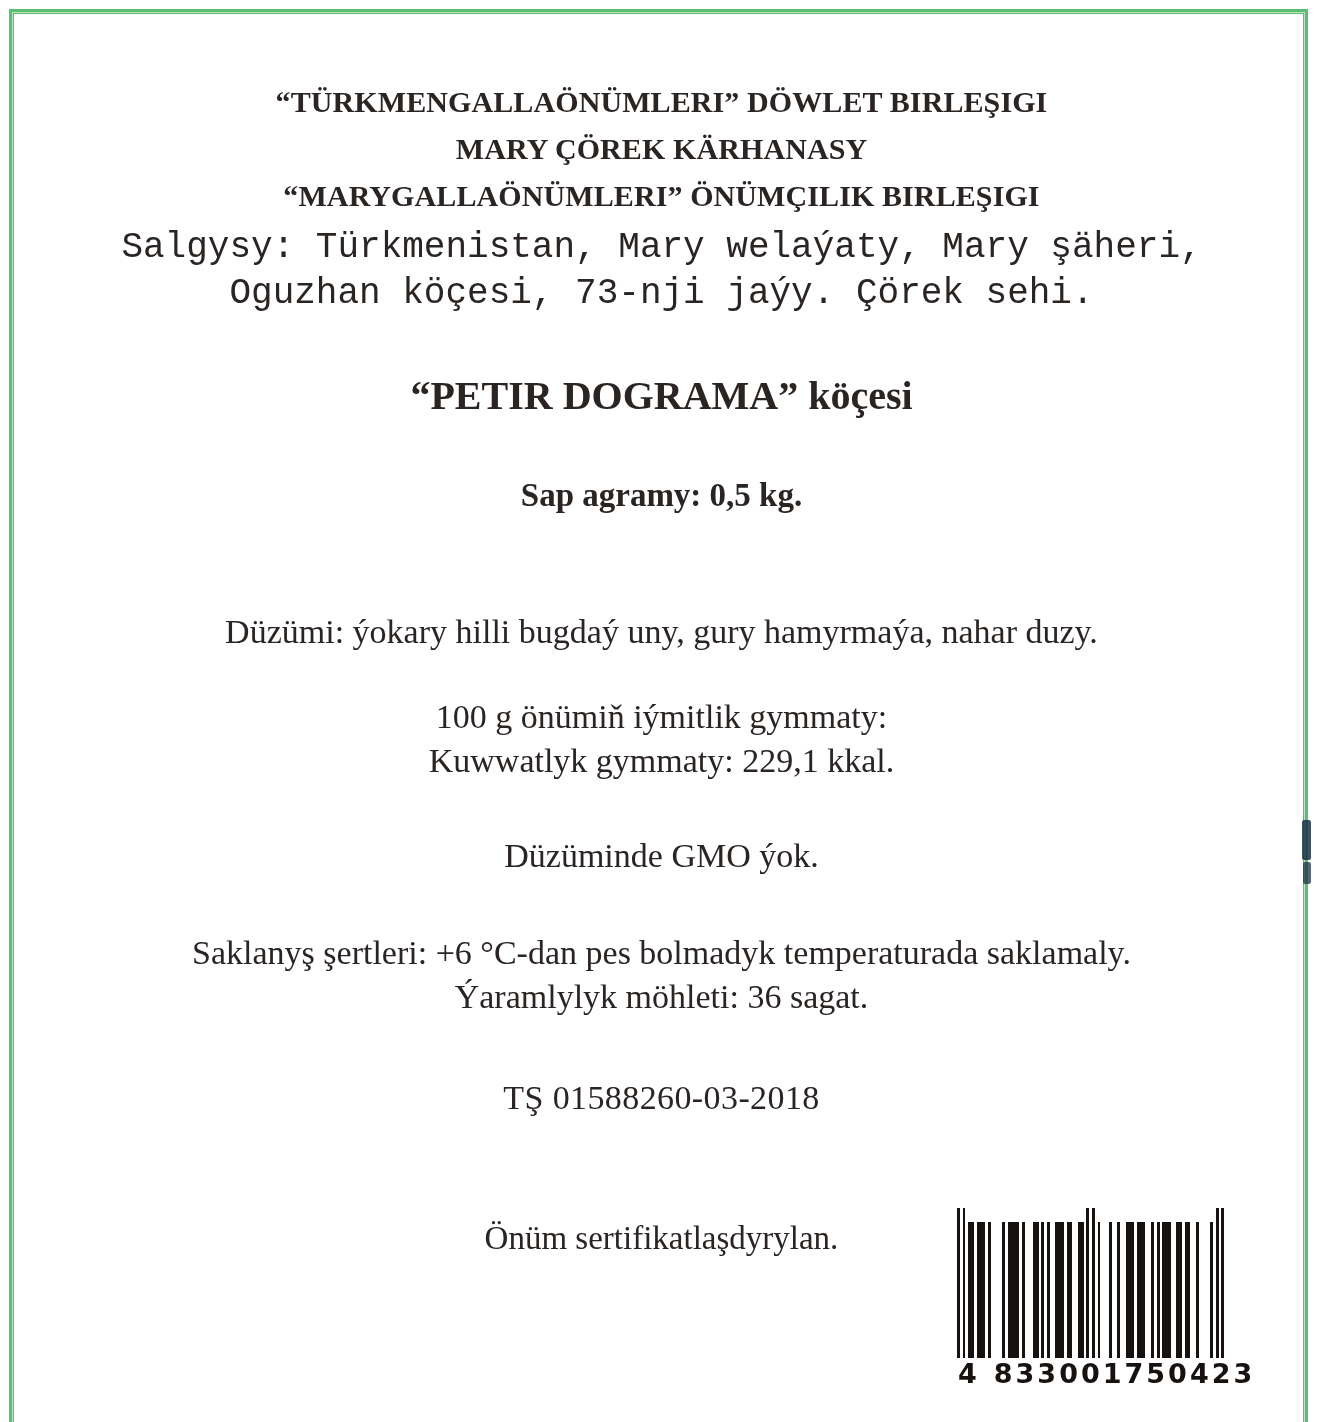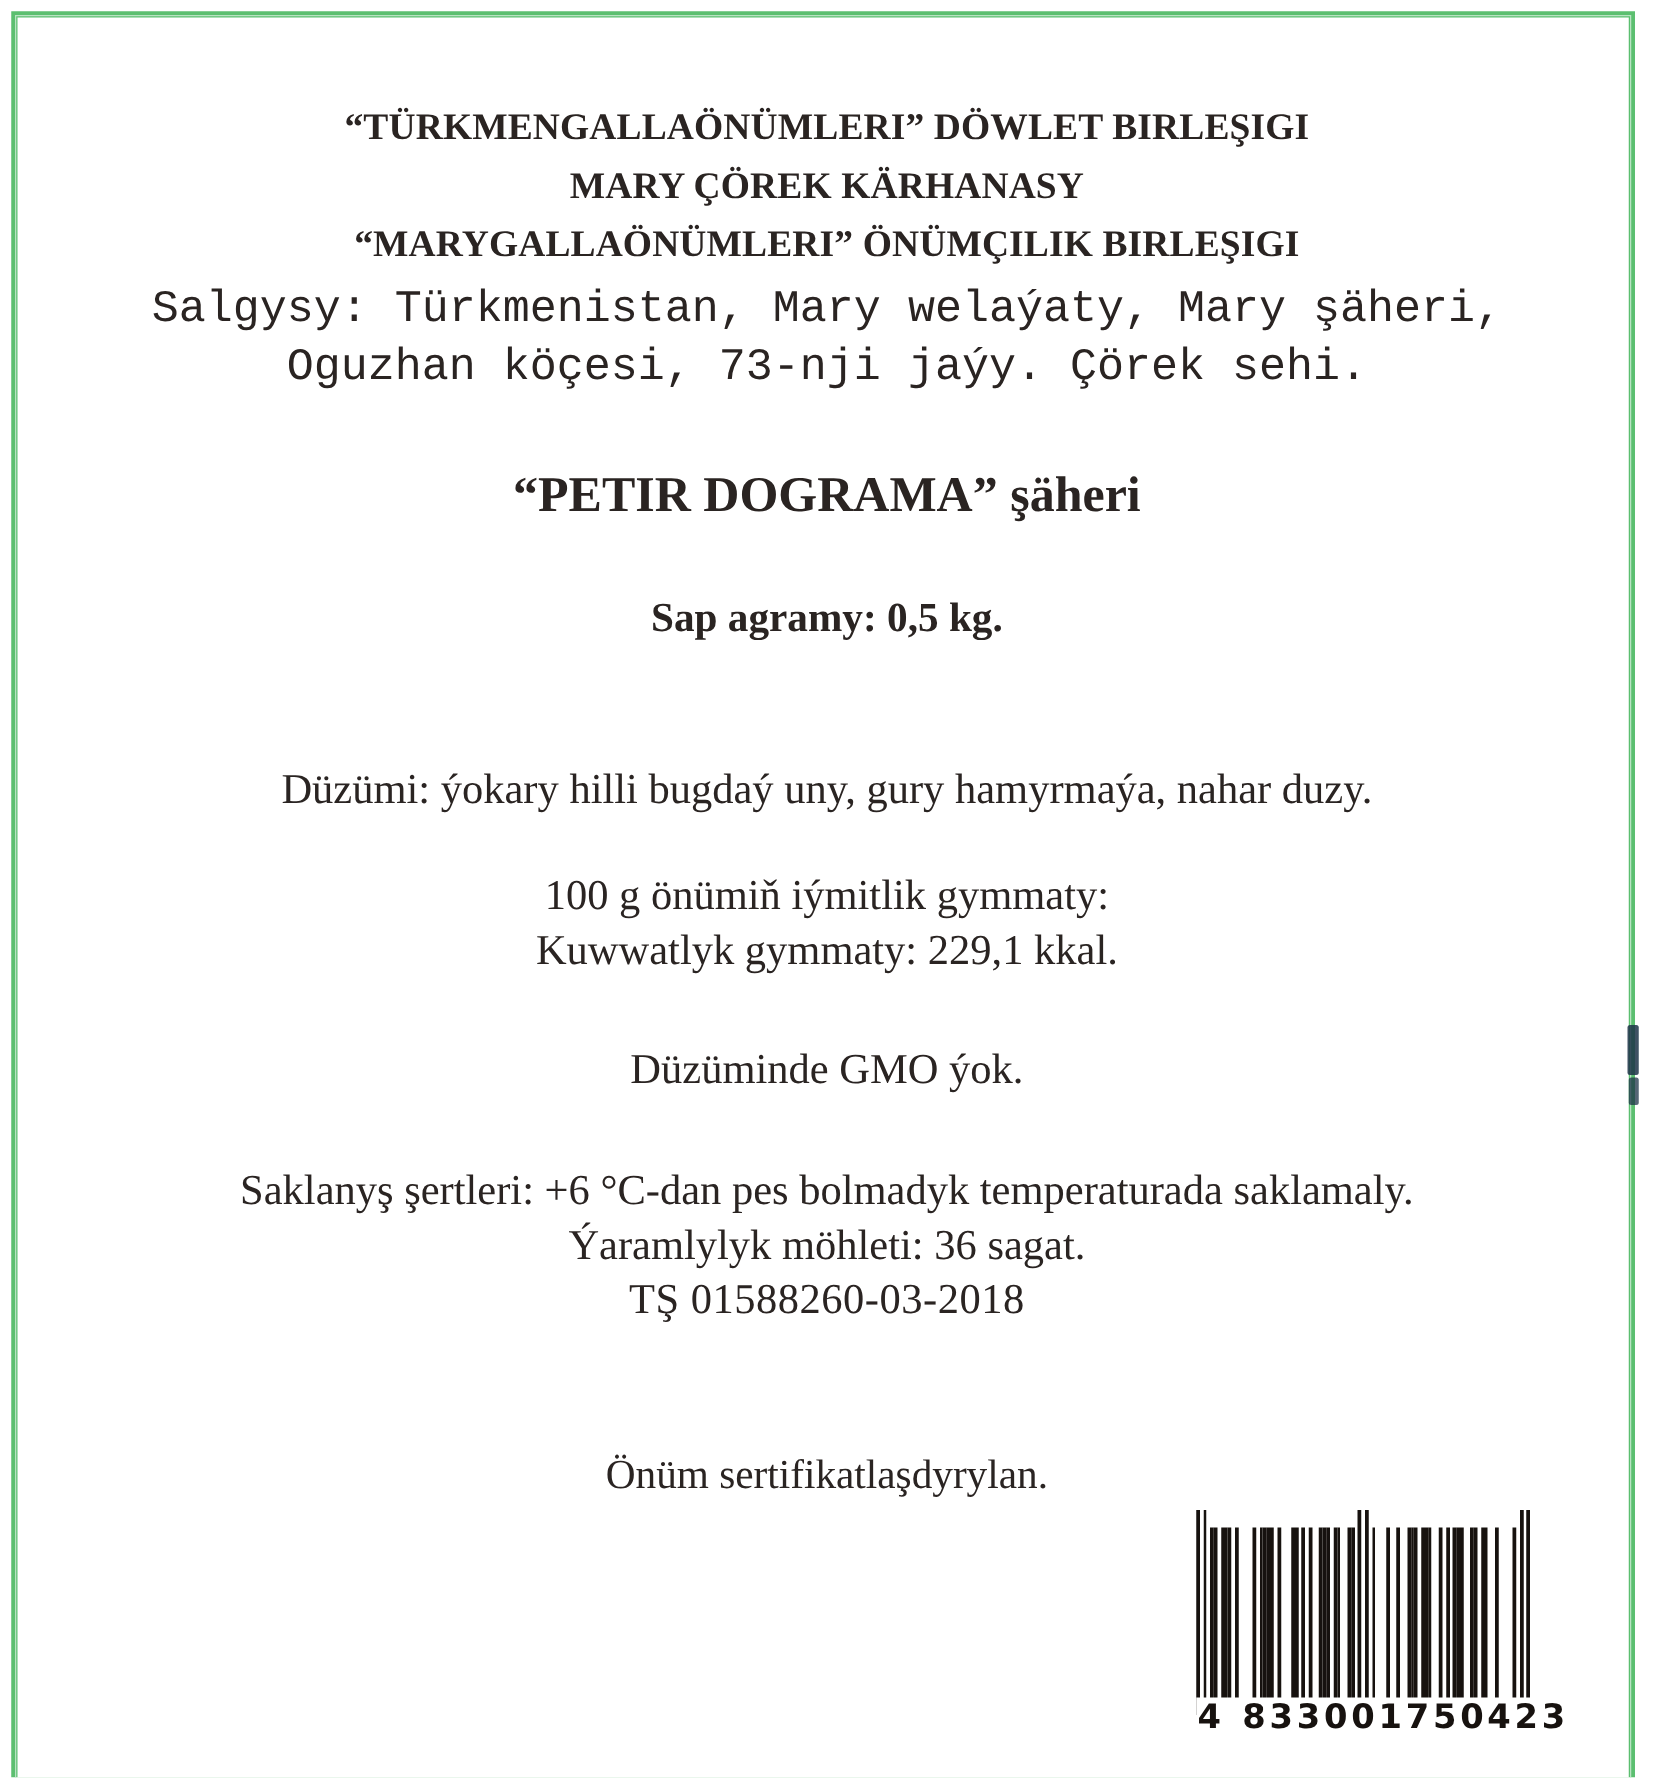--- a/index.html
+++ b/index.html
@@ -151,20 +151,21 @@
   .blank.md { width: 178px; }
   .blank.xs { width: 52px; }
 
   #storage-block { margin-top: 54px; }
   .storage-line {
     font-size: 34px;
     line-height: 44px;
   }
 
   #standard-code {
+    margin-top: 58px;
     font-size: 34px;
     line-height: 42px;
     letter-spacing: .4px;
   }
 
   #certification-note {
     margin-top: 98px;
     font-size: 33px;
     line-height: 42px;
   }
@@ -226,21 +227,21 @@
       <div class="org-line">“TÜRKMENGALLAÖNÜMLERI” DÖWLET BIRLEŞIGI</div>
       <div class="org-line">MARY ÇÖREK KÄRHANASY</div>
       <div class="org-line">“MARYGALLAÖNÜMLERI” ÖNÜMÇILIK BIRLEŞIGI</div>
     </div>
 
     <div id="address-block">
       <div class="address-line">Salgysy: Türkmenistan, Mary welaýaty, Mary şäheri,</div>
       <div class="address-line">Oguzhan köçesi, 73-nji jaýy. Çörek sehi.</div>
     </div>
 
-    <div id="product-name">“PETIR DOGRAMA” şäheri</div>
+    <div id="product-name">“PETIR DOGRAMA” köçesi</div>
 
     <div id="net-weight">Sap agramy: 0,5 kg.</div>
 
     <div id="ingredients">Düzümi: ýokary hilli bugdaý uny, gury hamyrmaýa, nahar duzy.</div>
 
     <div id="nutrition-block">
       <div class="nutrition-line">100 g önümiň iýmitlik gymmaty:</div>
       <div class="nutrition-line">Kuwwatlyk gymmaty: 229,1 kkal.</div>
     </div>
 

